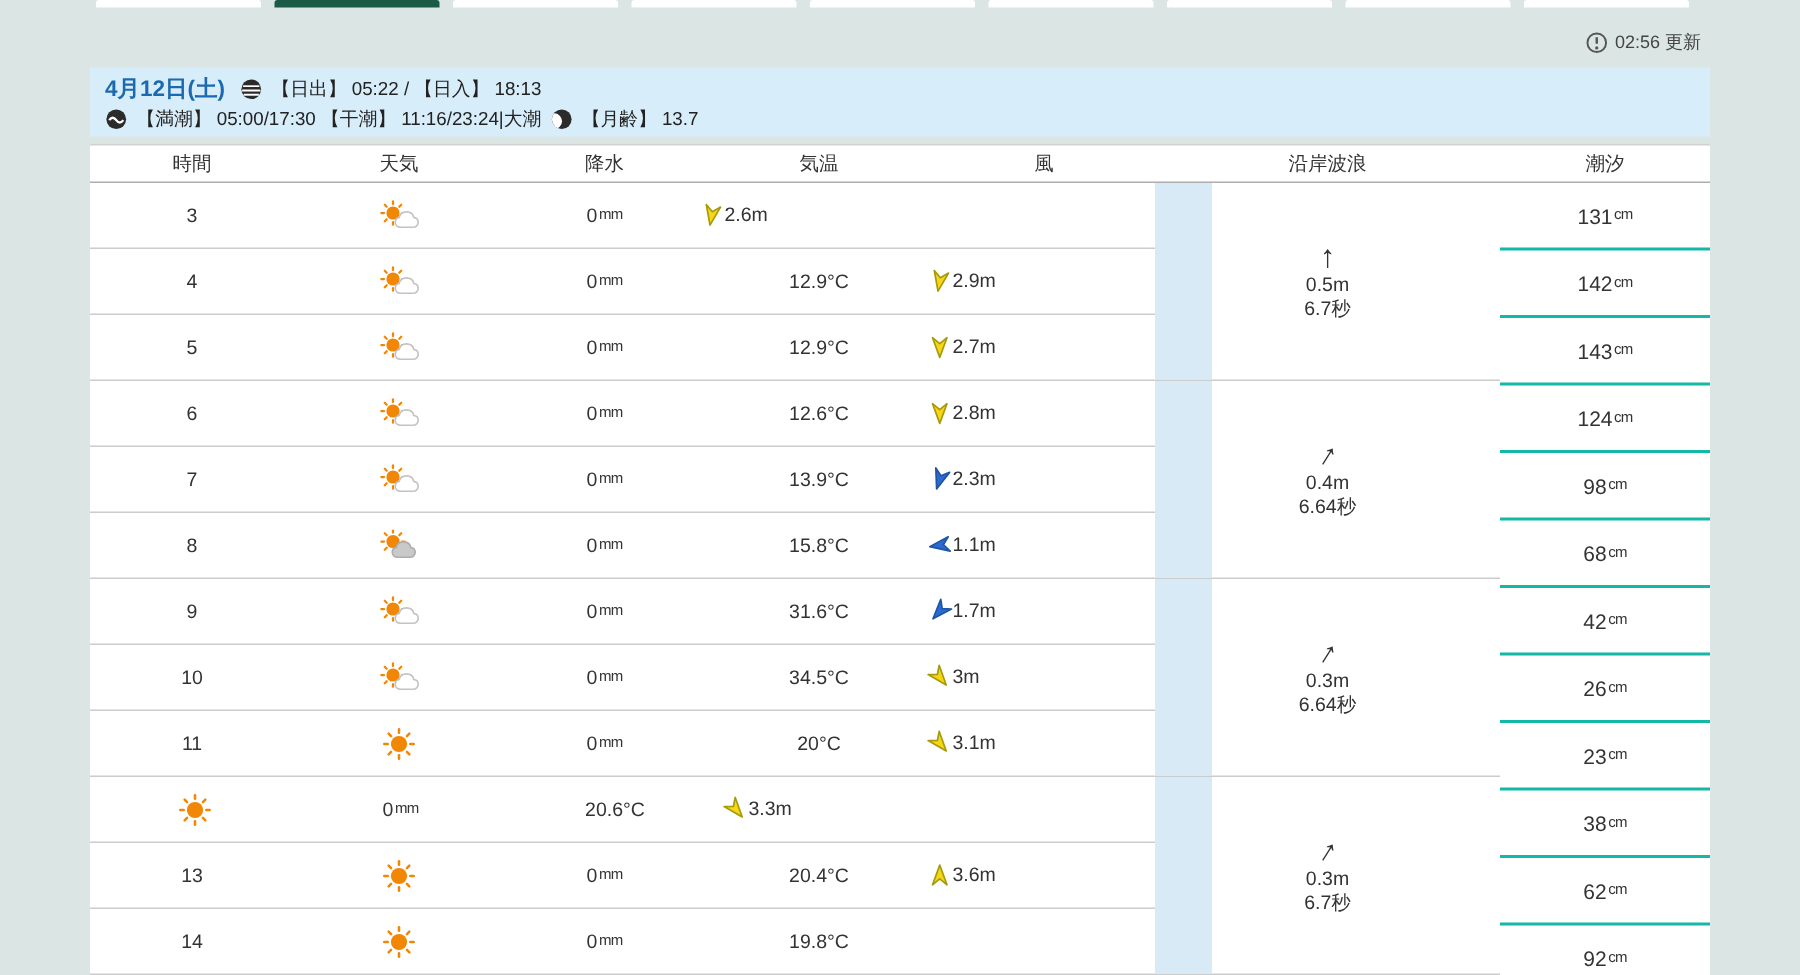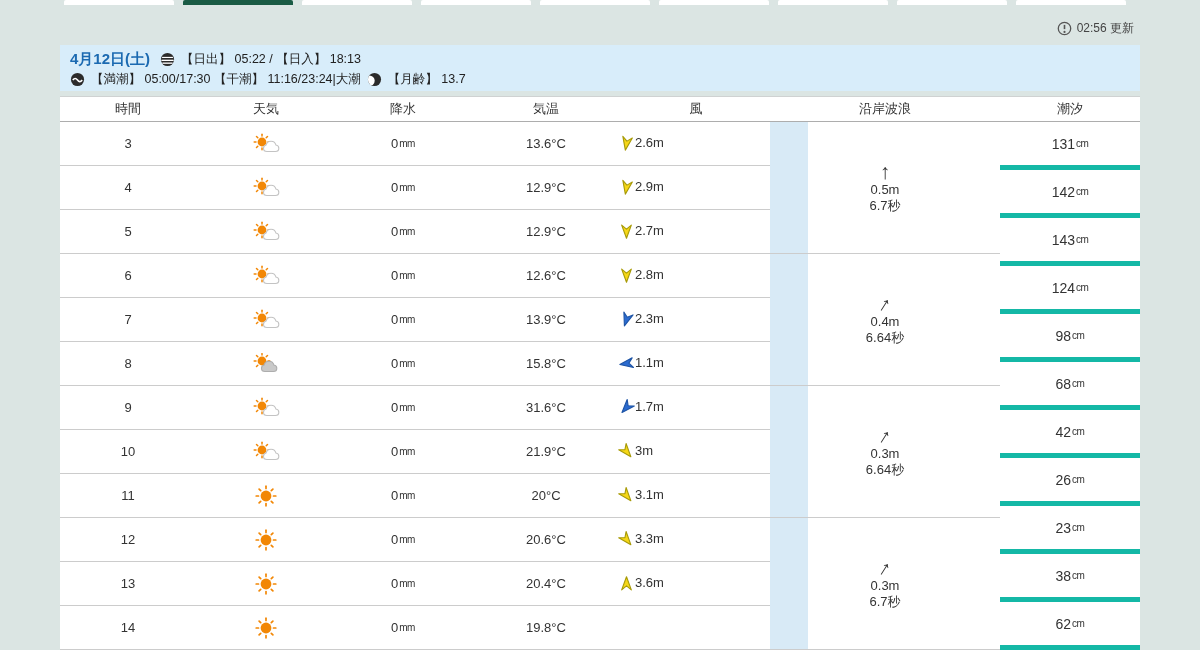--- a/index.html
+++ b/index.html
@@ -44,21 +44,21 @@
   .wavezone{position:absolute;left:710px;top:0;width:230px;}
   .wave-group{position:relative;width:230px;height:131px;border-bottom:1px solid var(--border,#ccc);
               display:flex;flex-direction:column;align-items:center;justify-content:center;}
   .wave-group::before{content:"";position:absolute;left:0;top:0;width:38px;height:100%;
               background:var(--strip_bg,#d8eaf6);}
   .wave-group>*{position:relative;}
   .warr{font-size:21px;line-height:20px;color:#333;display:inline-block;}
   .wh,.wp{font-size:13px;line-height:16px;color:#333;}
   
   .tidecol{position:absolute;left:940px;top:0;width:140px;}
-  .tide-cell{height:43px;border-bottom:5px solid #14b8a6;display:flex;align-items:center;justify-content:center;}
+  .tide-cell{height:43px;border-bottom:2px solid #14b8a6;display:flex;align-items:center;justify-content:center;}
   .tnum{font-size:14px;}
   .tunit{font-size:10px;margin-left:1px;letter-spacing:-0.5px;}
 </style>
 </head>
 <body>
 
 <div class="page">
 
   <div class="tabstrip">
       <div class="tab" style="left: 64px; width: 110px;"></div>
@@ -142,23 +142,20 @@
                   <line x1="15.2" y1="4.8" x2="16.5" y2="3.5"></line>
         </g>
         <path d="M16 18.5 C14 18.5 12.5 17 12.5 15.2 C12.5 13.6 13.6 12.3 15.1 12 C15.6 9.8 17.6 8.2 20 8.2 C22.4 8.2 24.4 9.8 24.9 12 C26.5 12.2 27.8 13.5 27.8 15.2 C27.8 17 26.3 18.5 24.4 18.5 Z" fill="#ffffff" stroke="#c3c3c3" stroke-width="1.1"></path>
       </svg>
 
     </div>
     <div class="c c-pr">
       <span class="rp">0</span>
               <span class="unit rpu">mm</span>
     </div>
-    <div class="c c-tp">
-              <span class="rtemp">13.6°C</span>
-            </div>
     <div class="c c-wd">
       <div class="wind-wrap">
         <svg class="dart y" viewBox="0 0 24 24" style="transform: rotate(190deg);">
           <path d="M12 2.5 L18.8 21 L12 15.4 L5.2 21 Z" stroke-width="1.6" stroke-linejoin="round"></path>
         </svg>
         <span class="ws">2.6m</span>
       </div>
     </div>
   </div>
 
@@ -414,21 +411,21 @@
         </g>
         <path d="M16 18.5 C14 18.5 12.5 17 12.5 15.2 C12.5 13.6 13.6 12.3 15.1 12 C15.6 9.8 17.6 8.2 20 8.2 C22.4 8.2 24.4 9.8 24.9 12 C26.5 12.2 27.8 13.5 27.8 15.2 C27.8 17 26.3 18.5 24.4 18.5 Z" fill="#ffffff" stroke="#c3c3c3" stroke-width="1.1"></path>
       </svg>
 
     </div>
     <div class="c c-pr">
       <span class="rp">0</span>
               <span class="unit rpu">mm</span>
     </div>
     <div class="c c-tp">
-              <span class="rtemp">21.9°C</span>
+              <span class="rtemp">34.5°C</span>
             </div>
     <div class="c c-wd">
       <div class="wind-wrap">
         <svg class="dart y" viewBox="0 0 24 24" style="transform: rotate(140deg);">
           <path d="M12 2.5 L18.8 21 L12 15.4 L5.2 21 Z" stroke-width="1.6" stroke-linejoin="round"></path>
         </svg>
         <span class="ws">3m</span>
       </div>
     </div>
   </div>
@@ -464,23 +461,20 @@
       <div class="wind-wrap">
         <svg class="dart y" viewBox="0 0 24 24" style="transform: rotate(140deg);">
           <path d="M12 2.5 L18.8 21 L12 15.4 L5.2 21 Z" stroke-width="1.6" stroke-linejoin="round"></path>
         </svg>
         <span class="ws">3.1m</span>
       </div>
     </div>
   </div>
 
   <div class="trow">
-    <div class="c c-time">
-              <span class="rt">12</span>
-            </div>
     <div class="c c-wx">
       <svg class="wx wx-sunny" viewBox="0 0 30 22">
         <circle cx="15" cy="11" r="5.4" fill="#F28705"></circle>
         <g stroke="#F28705" stroke-width="1.7" stroke-linecap="round">
           <line x1="22.5" y1="11" x2="24.8" y2="11"></line>
                   <line x1="7.5" y1="11" x2="5.2" y2="11"></line>
           <line x1="15" y1="18.5" x2="15" y2="20.8"></line>
                   <line x1="15" y1="3.5" x2="15" y2="1.2"></line>
           <line x1="20.3" y1="16.3" x2="21.9" y2="17.9"></line>
                   <line x1="9.7" y1="16.3" x2="8.1" y2="17.9"></line>

